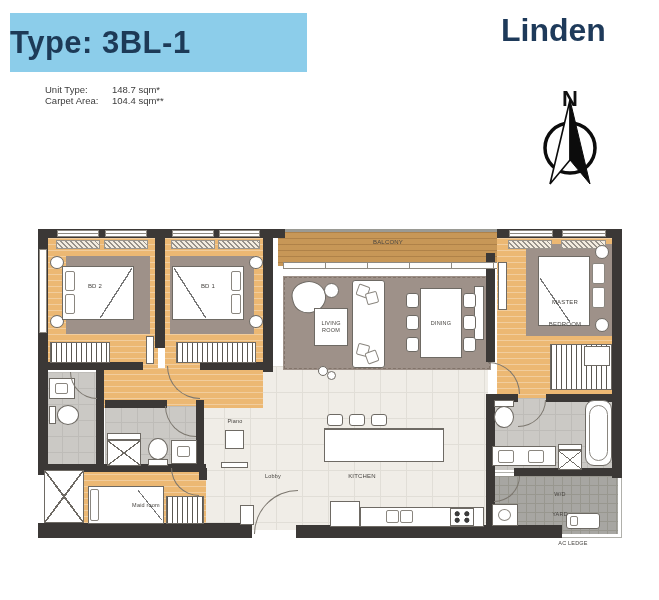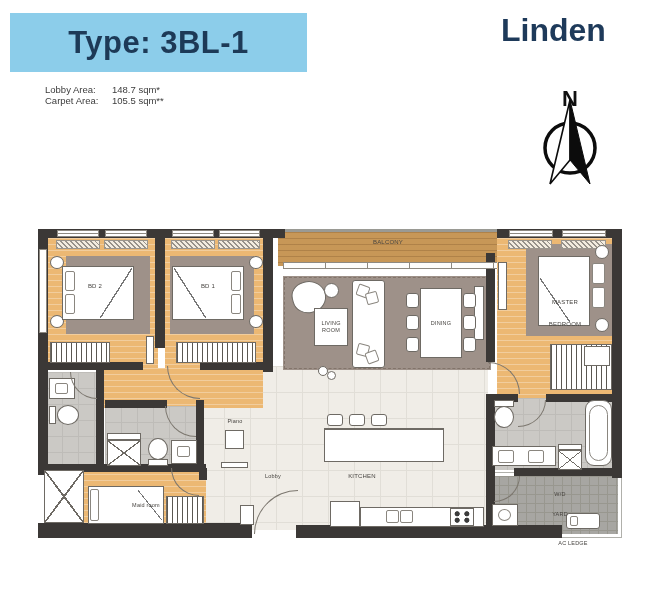--- a/index.html
+++ b/index.html
@@ -1,20 +1,20 @@
 <!DOCTYPE html>
 <html><head>
 <meta charset="utf-8">
 <style>
   html,body{margin:0;padding:0;}
   body{width:659px;height:600px;position:relative;background:#ffffff;overflow:hidden;
        font-family:"Liberation Sans",sans-serif;}
   .abs{position:absolute;box-sizing:border-box;}
   
-  .banner{background:#8ccdea;display:flex;align-items:center;justify-content:center;}
+  .banner{background:#8ccdea;display:flex;align-items:center;}
   .type-title{font-size:31px;font-weight:bold;color:#1d3a57;letter-spacing:.5px;}
   .area-row{font-size:9.5px;color:#3c3c3c;display:flex;}
   .area-lbl{width:67px;display:inline-block;}
   .brand-name{font-size:32px;font-weight:bold;color:#1e3a5a;line-height:40px;}
   .brand-sub{font-size:17.5px;font-weight:bold;color:#1e3a5a;letter-spacing:.4px;margin-top:2px;}
   
   .wall{background:#3b3836;}
   .wood{background-color:#ecb873;background-image:repeating-linear-gradient(180deg,rgba(255,255,255,.3) 0 1px,transparent 1px 6px);}
   .bwood{background-color:#c79757;background-image:repeating-linear-gradient(180deg,rgba(90,55,20,.22) 0 1px,transparent 1px 6px);}
   .tile{background-color:#f0ede7;background-image:repeating-linear-gradient(180deg,#e1ded7 0 1px,transparent 1px 26px),repeating-linear-gradient(90deg,#e1ded7 0 1px,transparent 1px 26px);}
@@ -48,26 +48,26 @@
   .ctable{display:flex;flex-direction:column;align-items:center;justify-content:center;}
 </style>
 </head>
 <body>
 
 <div class="abs banner" style="left:10px;top:13px;width:297px;height:59px;">
   <span class="type-title">Type: 3BL-1</span>
 </div>
 <div class="abs" style="left:45px;top:84px;width:220px;">
   <div class="area-row">
-    <span class="area-lbl">Lobby Area:</span>
+    <span class="area-lbl">Unit Type:</span>
     <span>148.7 sqm*</span>
   </div>
   <div class="area-row">
     <span class="area-lbl">Carpet Area:</span>
-    <span>105.5 sqm**</span>
+    <span>104.4 sqm**</span>
   </div>
 </div>
 <div class="abs" style="left:501px;top:10px;width:150px;">
   <div class="brand-name">Linden</div>
 </div>
 <svg class="abs" style="left:540px;top:84px;" width="60" height="104" viewBox="0 0 60 104">
   <text x="30" y="22" font-size="22" font-weight="bold" fill="#101010" text-anchor="middle">N</text>
   <circle cx="30" cy="64" r="25" fill="none" stroke="#0c0c0c" stroke-width="3.5"></circle>
   <polygon points="30,16 10,100 30,76" fill="#ffffff" stroke="#0c0c0c" stroke-width="1.6"></polygon>
   <polygon points="30,16 50,100 30,76" fill="#0c0c0c" stroke="#0c0c0c" stroke-width="1"></polygon>

